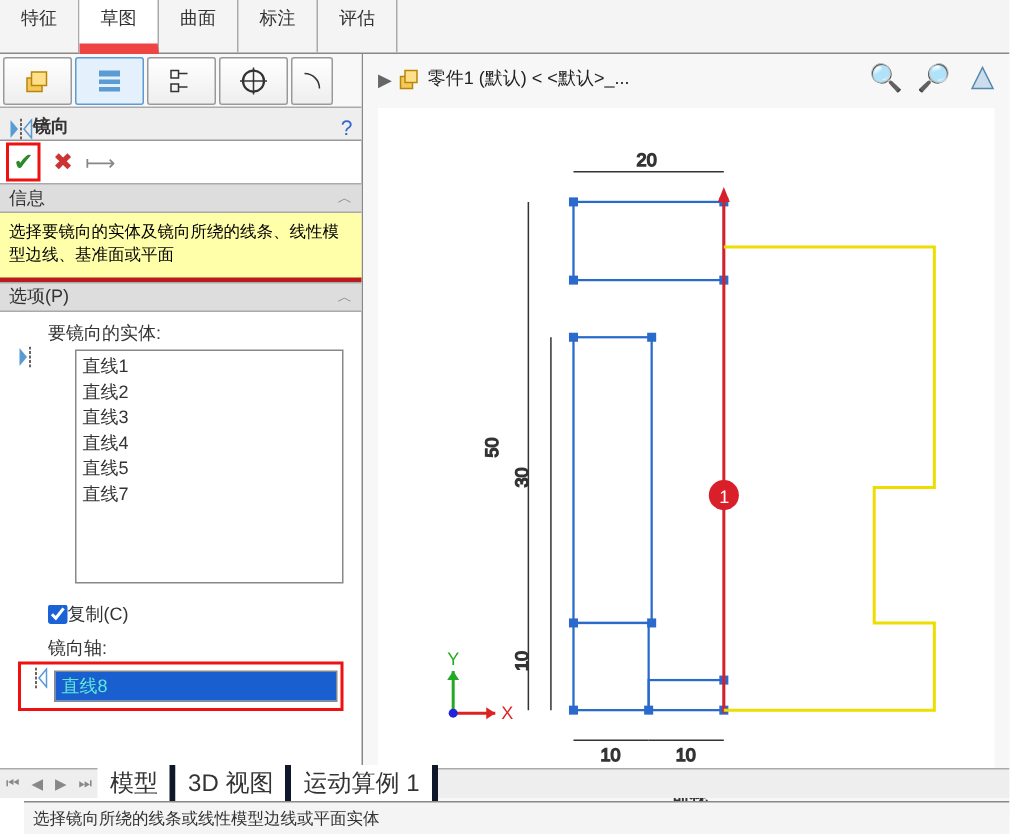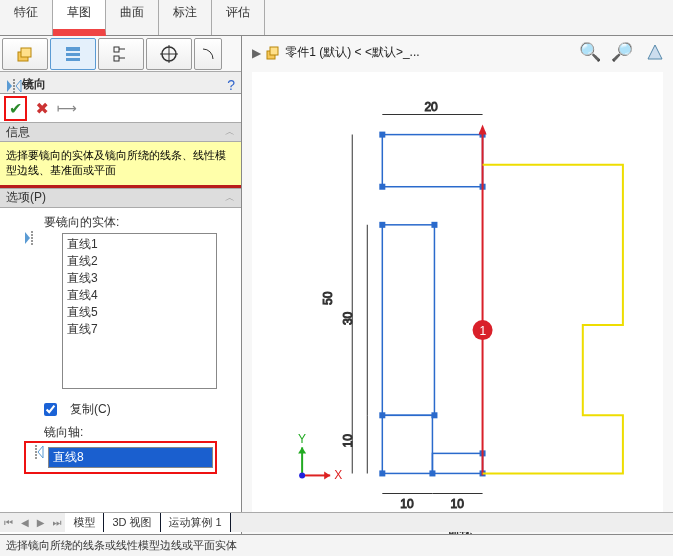--- a/index.html
+++ b/index.html
@@ -11,38 +11,38 @@
 .left{width:242px;border-right:1px solid #888;background:#fff;display:flex;flex-direction:column}
 .toolbar{display:flex;height:36px;border-bottom:1px solid #aaa;padding:2px;gap:0;background:#f8f8f8}
 .tbtn{width:46px;height:32px;border:1px solid #999;border-radius:2px;margin-right:2px;display:flex;align-items:center;justify-content:center;background:linear-gradient(#fff,#eee)}
 .tbtn.selected{border:1px solid #5a9bd4;background:#e4f0fb}
 .title-row{display:flex;align-items:flex-end;height:22px;padding:0 6px;background:#eee;border-bottom:1px solid #999}
 .title-row .lbl{flex:1;font-weight:bold}
 .confirm-row{height:28px;display:flex;align-items:center;padding:4px;gap:8px}
 .redbox{border:2px solid #e11;padding:1px 3px;display:inline-flex}
 .section-hdr{background:#ddd;height:20px;display:flex;align-items:center;padding:0 6px;border-top:1px solid #aaa;border-bottom:1px solid #aaa}
 .info{background:#ffffaa;padding:6px;font-size:11px;line-height:1.4;border-bottom:3px solid #b91c1c;color:#000}
-.options{padding:6px 24px}
+.options{padding:6px 12px}
 .listbox{border:1px solid #888;background:#fff;height:156px;margin:2px 0 6px 20px;padding:2px;overflow:auto}
 .listbox div{padding:0 2px}
 .axisbox{border:1px solid #888;background:#fff;margin:2px 0 2px 20px}
-.axisbox div{background:#1a5fcf;color:#ffffff;padding:1px 4px}
+.axisbox div{background:#1a5fcf;color:#5eead4;padding:1px 4px}
 .redoutline{border:2px solid #e11;padding:2px}
-.chk{margin:6px 0 6px 20px;display:flex;align-items:center;gap:13px}
+.chk{margin:6px 0 6px 20px;display:flex;align-items:center;gap:0}
 .chk input{accent-color:#1a62d6}
 .right{flex:1;position:relative;background:#f7f7f7}
 .toprighticons{position:absolute;top:4px;right:6px;display:flex;gap:8px}
 .toprighticons span{width:24px;height:24px;display:inline-flex;align-items:center;justify-content:center;font-size:18px;color:#888}
 .breadcrumb{position:absolute;top:8px;left:10px;font-size:12px;color:#222;display:flex;align-items:center;gap:4px}
 .canvas{position:absolute;top:36px;left:10px;right:10px;bottom:26px;background:#fff}
 .viewlabel{position:absolute;bottom:4px;left:50%;transform:translateX(-50%);font-weight:bold}
 .btm-tabs{position:absolute;bottom:24px;left:0;right:0;height:20px;display:flex;align-items:center;background:#eee;border-top:1px solid #aaa}
-.btm-tabs .bt{padding:2px 8px;border-right:1px solid #0f172a;background:#fff;font-size:11px}
+.btm-tabs .bt{padding:2px 8px;border-right:4px solid #0f172a;background:#fff;font-size:16px}
 .btm-tabs .nav{padding:2px 4px;color:#888;font-size:10px}
-.status{position:absolute;bottom:0;left:0;right:0;height:22px;border-top:1px solid #888;background:#f4f4f4;padding:3px 6px;font-size:11px}
+.status{position:absolute;bottom:0;left:16px;right:0;height:22px;border-top:1px solid #888;background:#f4f4f4;padding:3px 6px;font-size:11px}
 svg{display:block}
 .mirror-icon{display:inline-flex;align-items:center;gap:2px}
 .help{color:#36c;font-size:14px;cursor:pointer}
 .arrow{color:#888;font-size:10px}
 </style>
 </head>
 <body>
 
 <div class="tabs">
   <div class="tab">特征</div>

